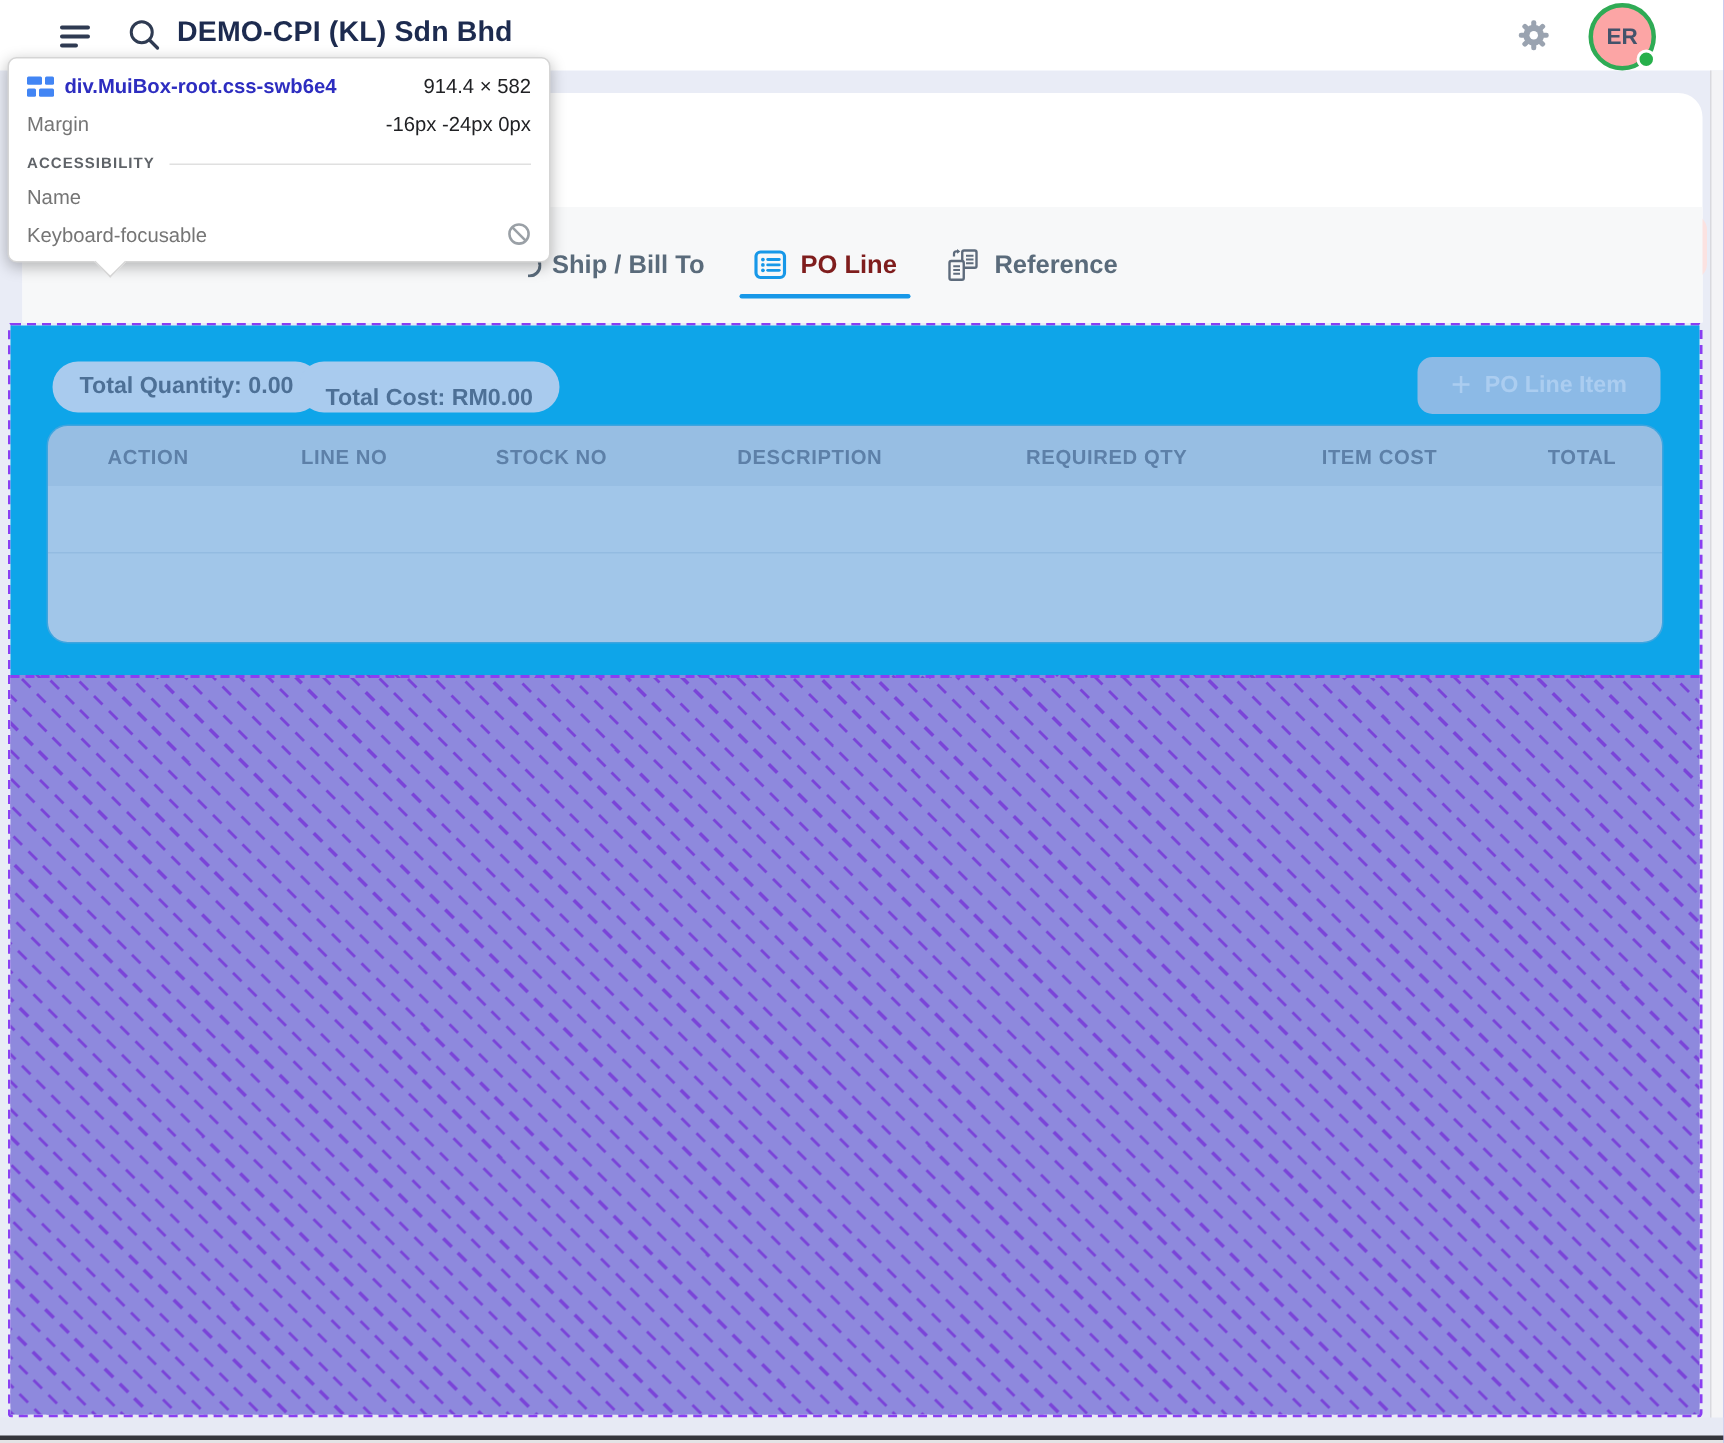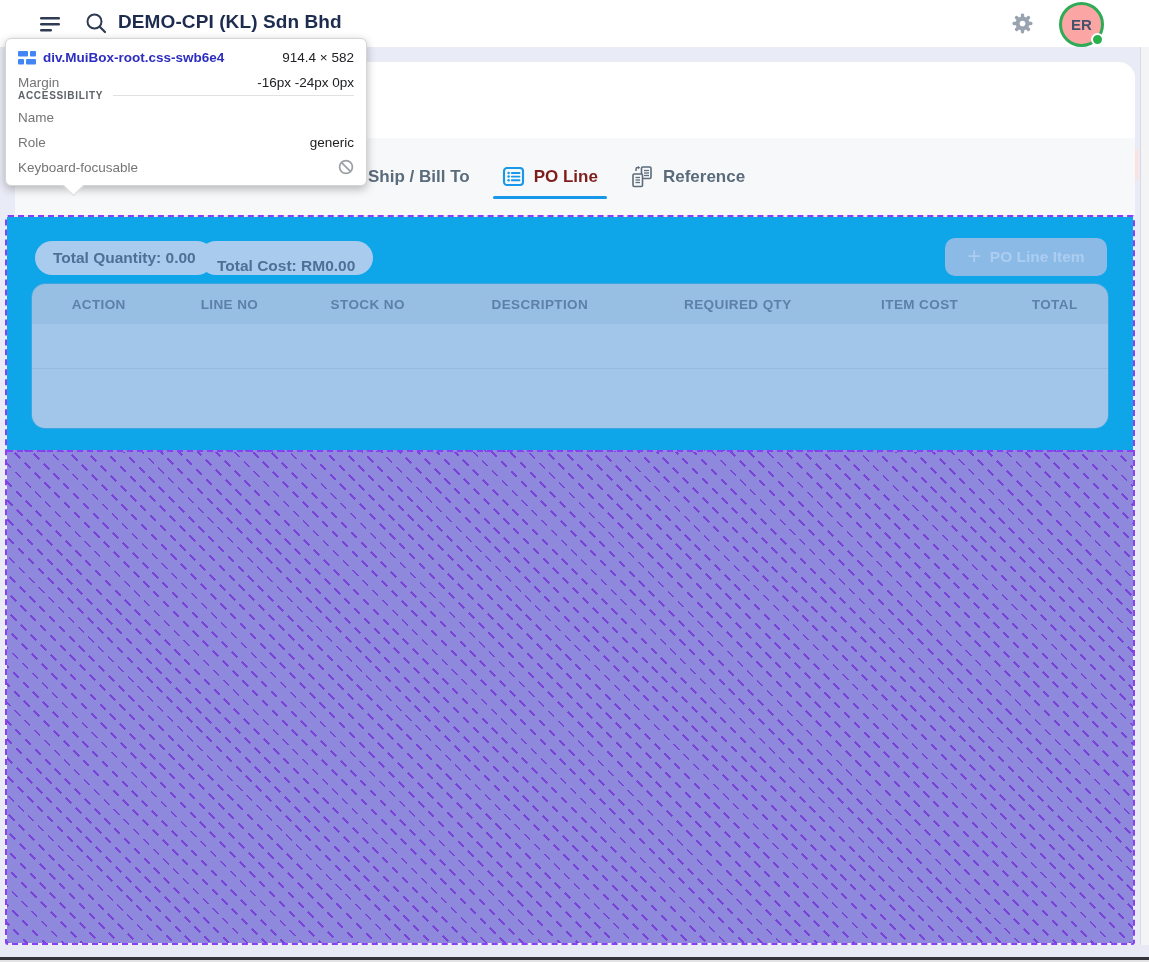--- a/index.html
+++ b/index.html
@@ -62,21 +62,21 @@
   .potable-row1 { height:45px; border-bottom:1px solid #93bbe1; }
 
   
   .tooltip { position:absolute; left:5px; top:38px; width:362px; background:#ffffff; border:1px solid #d5d5d5;
              border-radius:6px; box-shadow:0 3px 10px rgba(0,0,0,.28); padding:11px 12px 9px 12px; z-index:50; font-size:13.5px; }
   .tt-row1 { display:flex; align-items:flex-start; gap:7px; }
   .tt-selector { color:#2d2dc0; font-weight:700; font-size:13.5px; }
   .tt-dims { color:#202124; margin-left:auto; font-size:13.5px; }
   .tt-kv { display:flex; align-items:center; margin-top:9px; color:#757575; }
   .tt-kv .val { margin-left:auto; color:#202124; }
-  .tt-heading { display:flex; align-items:center; }
+  .tt-heading { display:flex; align-items:center; margin-top:14px; }
   .tt-heading .label { font-size:10px; font-weight:700; letter-spacing:.7px; color:#5f6368; }
   .tt-heading .rule { flex:1; height:1px; background:#e0e0e0; margin-left:10px; }
   .tt-a11y-row { display:flex; align-items:center; margin-top:7px; color:#757575; min-height:18px; }
   .tt-a11y-row .val { margin-left:auto; color:#202124; }
   .tt-arrow { position:absolute; left:60px; bottom:-8px; width:15px; height:15px; background:#ffffff;
               border-right:1px solid #d5d5d5; border-bottom:1px solid #d5d5d5; transform:rotate(45deg); }
 
   
   .bottom-band { position:absolute; left:0; top:945px; width:1149px; height:12px; background:#e7eaf4; }
   .bottom-dark { position:absolute; left:0; top:957px; width:1149px; height:3px; background:#34353b; }
@@ -210,24 +210,20 @@
       <span class="val">-16px -24px 0px</span>
     </div>
     <div class="tt-heading">
       <span class="label">ACCESSIBILITY</span>
       <span class="rule"></span>
     </div>
     <div class="tt-a11y-row">
       <span>Name</span>
     </div>
     <div class="tt-a11y-row">
-      <span>Role</span>
-      <span class="val">generic</span>
-    </div>
-    <div class="tt-a11y-row">
       <span>Keyboard-focusable</span>
       <svg class="val" width="16" height="16" viewBox="0 0 16 16">
         <circle cx="8" cy="8" r="6.4" fill="none" stroke="#9aa0a6" stroke-width="1.7"></circle>
         <line x1="3.6" y1="3.6" x2="12.4" y2="12.4" stroke="#9aa0a6" stroke-width="1.7"></line>
       </svg>
     </div>
     <div class="tt-arrow"></div>
   </div>
 
   <div class="bottom-band"></div>

